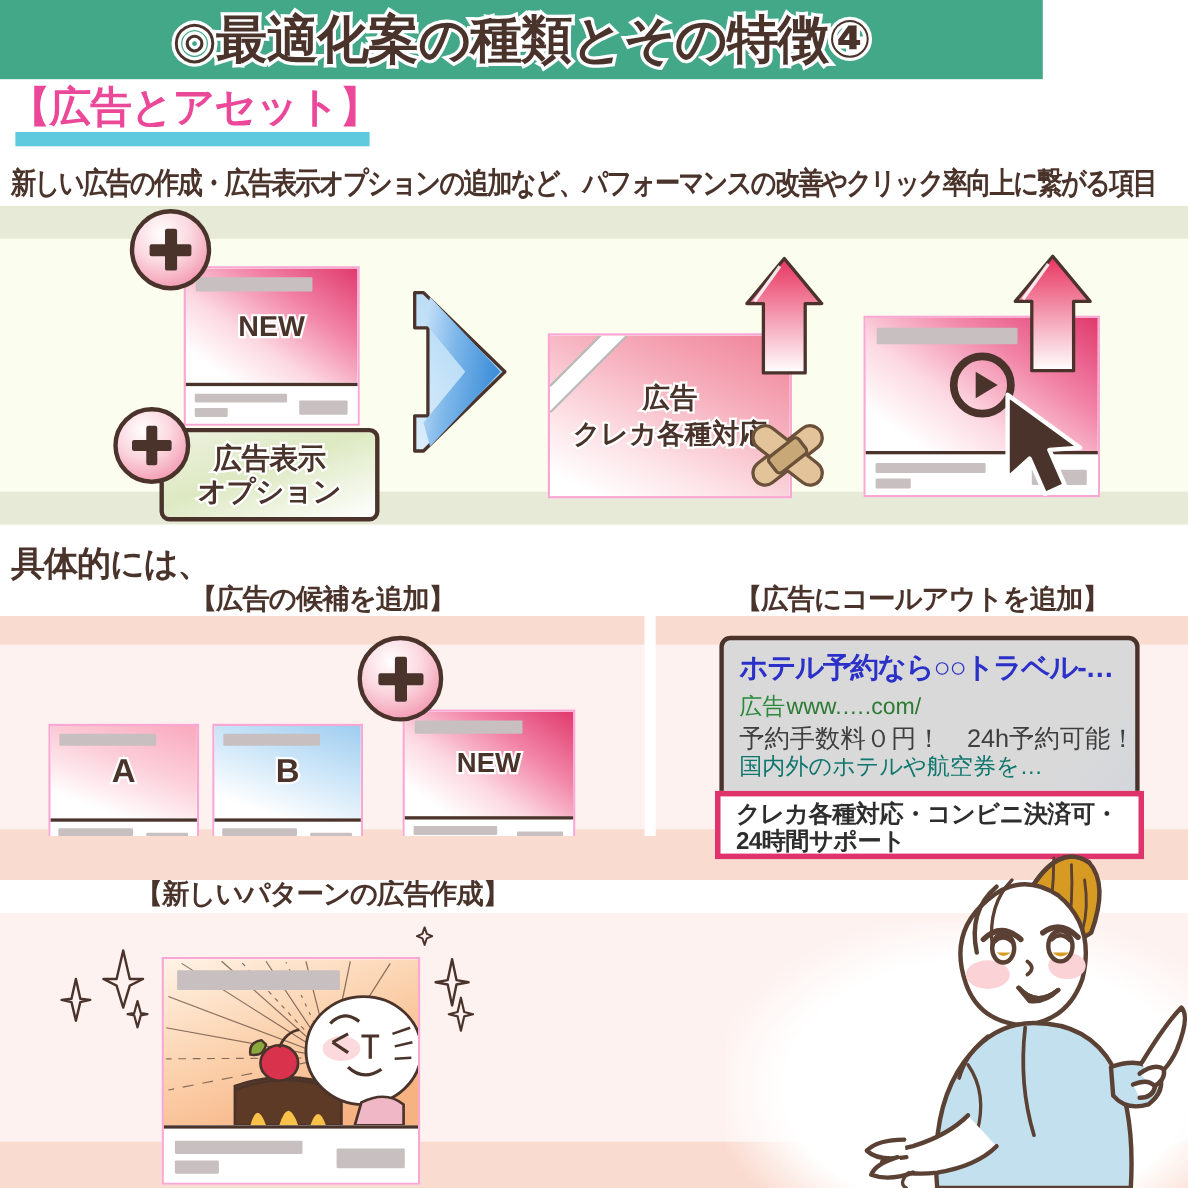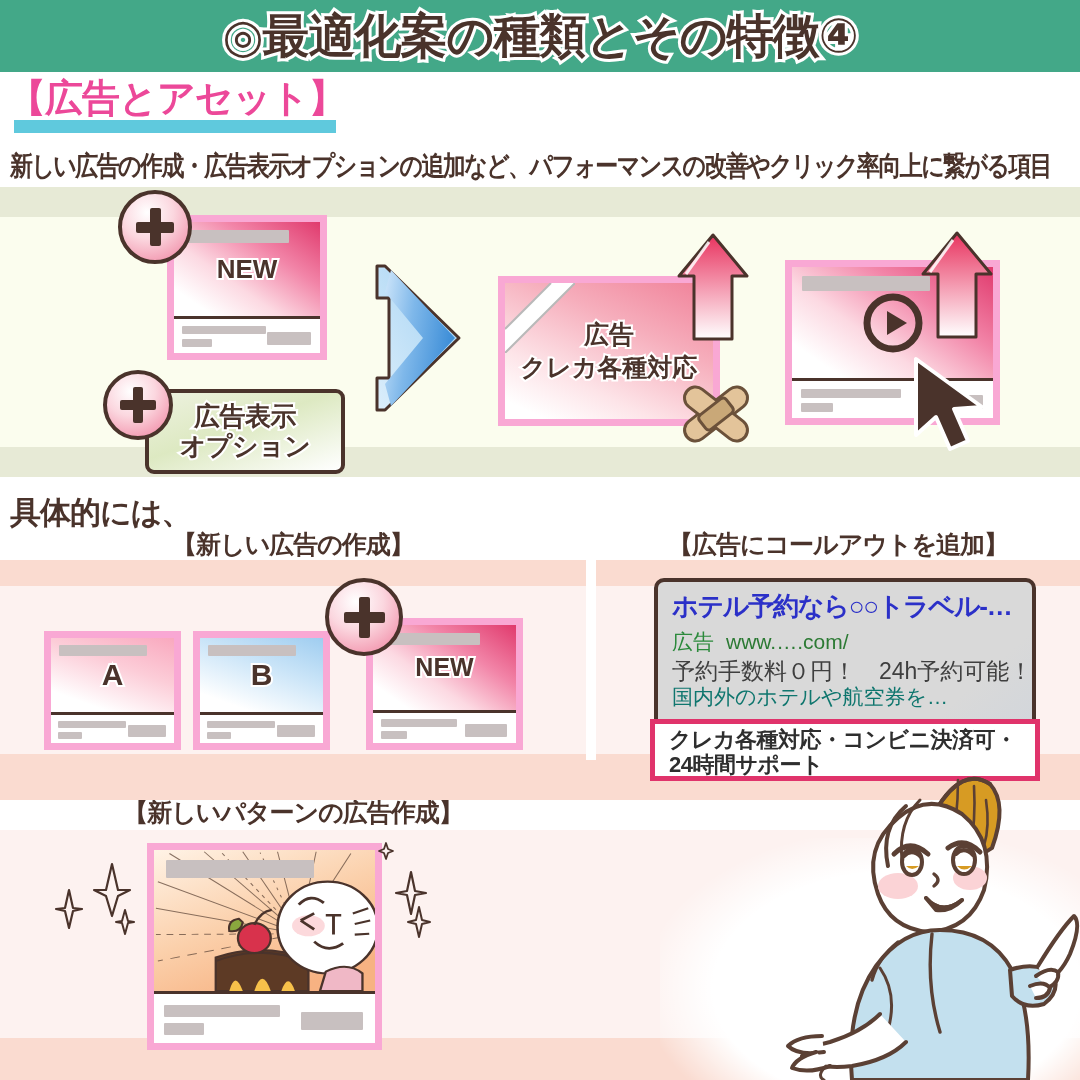--- a/index.html
+++ b/index.html
@@ -8,21 +8,21 @@
     font-family: "Liberation Sans", "DejaVu Sans", sans-serif;
     background:#ffffff;
     position:relative;
     overflow:hidden;
     color:#4a332b;
   }
   .page { position:relative; width:1080px; height:1080px; }
 
   
   .header {
-    position:absolute; left:0; top:0; width:1080px; height:72px;
+    position:absolute; left:0; top:0; width:948px; height:72px;
     background:#43a888;
     display:flex; align-items:center; justify-content:center;
   }
   .header-title {
     font-size:47px; font-weight:bold; letter-spacing:-1px;
     color:#4a332b;
     -webkit-text-stroke:6px #ffffff;
     paint-order: stroke fill;
     white-space:nowrap;
   }
@@ -66,22 +66,22 @@
     position:absolute; font-size:25px; font-weight:bold; color:#4a332b;
     letter-spacing:-1px; white-space:nowrap;
   }
   .big-lead {
     position:absolute; left:10px; top:492px;
     font-size:31px; font-weight:bold; color:#4a332b; letter-spacing:-1px;
   }
 
   
   .card {
-    position:absolute; border:7px solid #f9a8d4; background:#fff;
-    display:flex; flex-direction:column;
+    position:absolute; border:2px solid #f9a8d4; background:#fff;
+    display:flex; flex-direction:column;margin-top:27px;
   }
   .card-img {
     flex:1; position:relative; overflow:hidden;
     display:flex; align-items:center; justify-content:center;
   }
   .card-foot {
     border-top:3px solid #4a332b; background:#fff;
     position:relative; flex:0 0 auto;
   }
   .bar { position:absolute; background:#c8c0c0; border-radius:1px; }
@@ -131,21 +131,21 @@
     border:4px solid #4a332b; border-radius:10px;
     background:#d9d9d9; overflow:hidden;
   }
   .admock-sheen { position:absolute; right:-40px; bottom:-60px; width:170px; height:230px;
     background:linear-gradient(120deg, rgba(255,255,255,0) 40%, rgba(190,205,225,.55) 100%);
     transform:rotate(18deg); }
   .ad-title { position:absolute; left:14px; top:7px; font-size:26px; font-weight:bold;
     color:#2b30c8; letter-spacing:-1.2px; white-space:nowrap; z-index:2;}
   .ad-meta { position:absolute; left:14px; top:46px; font-size:21px; z-index:2; white-space:nowrap;}
   .ad-meta .tag { color:#2c8a3c; }
-  .ad-meta .url { color:#2c7a34; margin-left:12px; }
+  .ad-meta .url { color:#2c7a34; margin-left:1px; }
   .ad-l1 { position:absolute; left:14px; top:74px; font-size:23px; color:#3f3f3f; z-index:2; white-space:nowrap;}
   .ad-l2 { position:absolute; left:14px; top:101px; font-size:21px; color:#0f766e; z-index:2; white-space:nowrap;}
   .callout {
     position:absolute; left:-4px; top:128px; width:388px; height:62px;
     border:5px solid #e0336b; background:#ffffff; z-index:3;
     padding:4px 0 0 14px; line-height:1.12;
   }
   .callout div { font-size:22px; font-weight:bold; color:#2e2e2e; letter-spacing:-0.5px;}
 
   
@@ -268,21 +268,21 @@
     <path d="M37,3 L71,44 L56,44 L56,107 L18,107 L18,44 L3,44 Z" fill="url(#upG)" stroke="#4a332b" stroke-width="3" stroke-linejoin="round"></path>
     <path d="M33,10 L10,42" stroke="#ffffff" stroke-width="3" opacity=".85"></path>
   </svg>
 
   <svg style="position:absolute;left:908px;top:355px;width:86px;height:100px;z-index:7;" viewBox="0 0 86 100">
     <path d="M8,4 L8,80 L28,62 L42,94 L60,86 L46,54 L74,52 Z" fill="#4a332b" stroke="#ffffff" stroke-width="4" stroke-linejoin="round"></path>
   </svg>
 
   <div class="big-lead">具体的には、</div>
 
-  <div class="subhead" style="left:0; top:528px; width:586px; text-align:center;">【新しい広告の作成】</div>
+  <div class="subhead" style="left:0; top:528px; width:586px; text-align:center;">【広告の候補を追加】</div>
 
   <div class="panel panel-pink p-left">
     <div class="band" style="top:0;height:26px;"></div>
     <div class="band" style="bottom:0;height:26px;"></div>
   </div>
 
   <div class="card" style="left:44px; top:631px; width:137px; height:119px;">
     <div class="card-img">
       <div class="grad-pink-soft"></div>
       <div class="bar" style="left:8px;top:7px;width:88px;height:11px;z-index:2;"></div>

